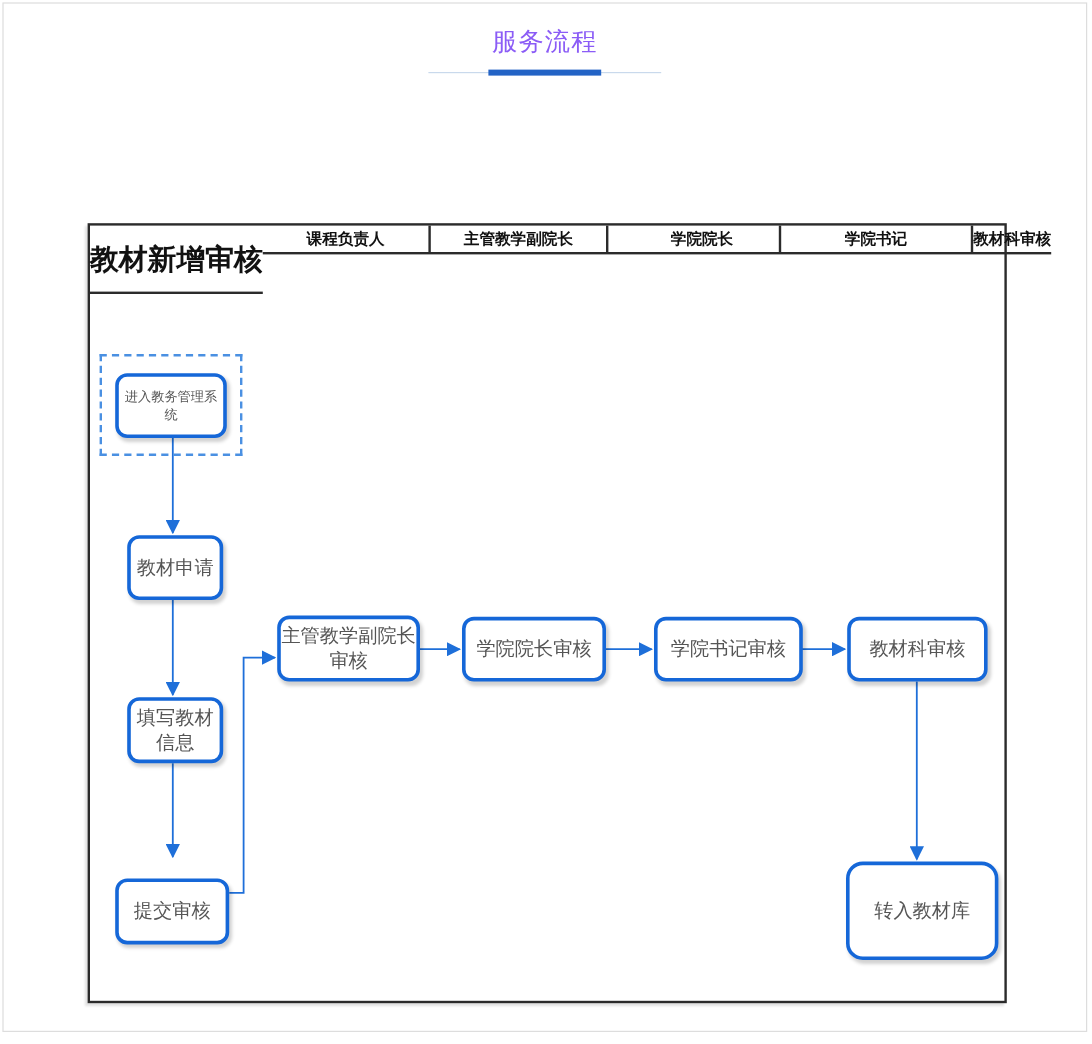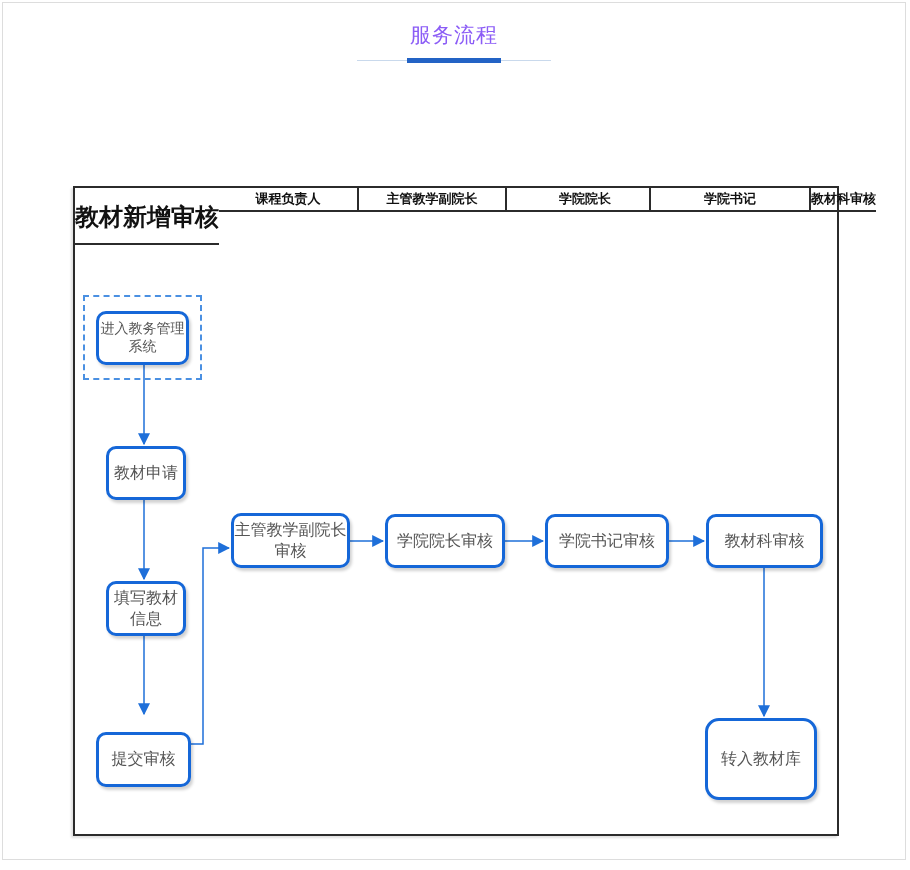--- a/index.html
+++ b/index.html
@@ -101,29 +101,29 @@
     align-items: center;
     justify-content: center;
     text-align: center;
     background: #ffffff;
     border: 3px solid #1567d8;
     border-radius: 10px;
     font-size: 16px;
     color: #555555;
     box-shadow: 2px 3px 3px rgba(0,0,0,0.18);
   }
-  .node-enter   { left: 21px;  top: 123px; width: 93px;  height: 54px; font-size: 14px; }
+  .node-enter   { left: 21px;  top: 123px; width: 93px;  height: 54px; font-size: 11px; }
   .node-apply   { left: 31px;  top: 258px; width: 80px;  height: 54px; }
   .node-fill    { left: 31px;  top: 393px; width: 80px;  height: 55px; }
   .node-submit  { left: 21px;  top: 528px; width: 95px;  height: 55px; margin-top: 16px; }
   .node-vice    { left: 156px; top: 325px; width: 119px; height: 55px; }
   .node-dean    { left: 310px; top: 326px; width: 120px; height: 54px; }
   .node-secy    { left: 470px; top: 326px; width: 124px; height: 54px; }
   .node-office  { left: 631px; top: 326px; width: 117px; height: 54px; }
-  .node-library { left: 630px; top: 530px; width: 112px; height: 82px; border-radius: 14px; }
+  .node-library { left: 630px; top: 530px; width: 127px; height: 82px; border-radius: 14px; }
 </style>
 </head>
 <body>
 
 <div class="page-card">
 
   <h1 class="page-title">服务流程</h1>
 
   <div class="title-divider">
     <span class="divider-line"></span>

